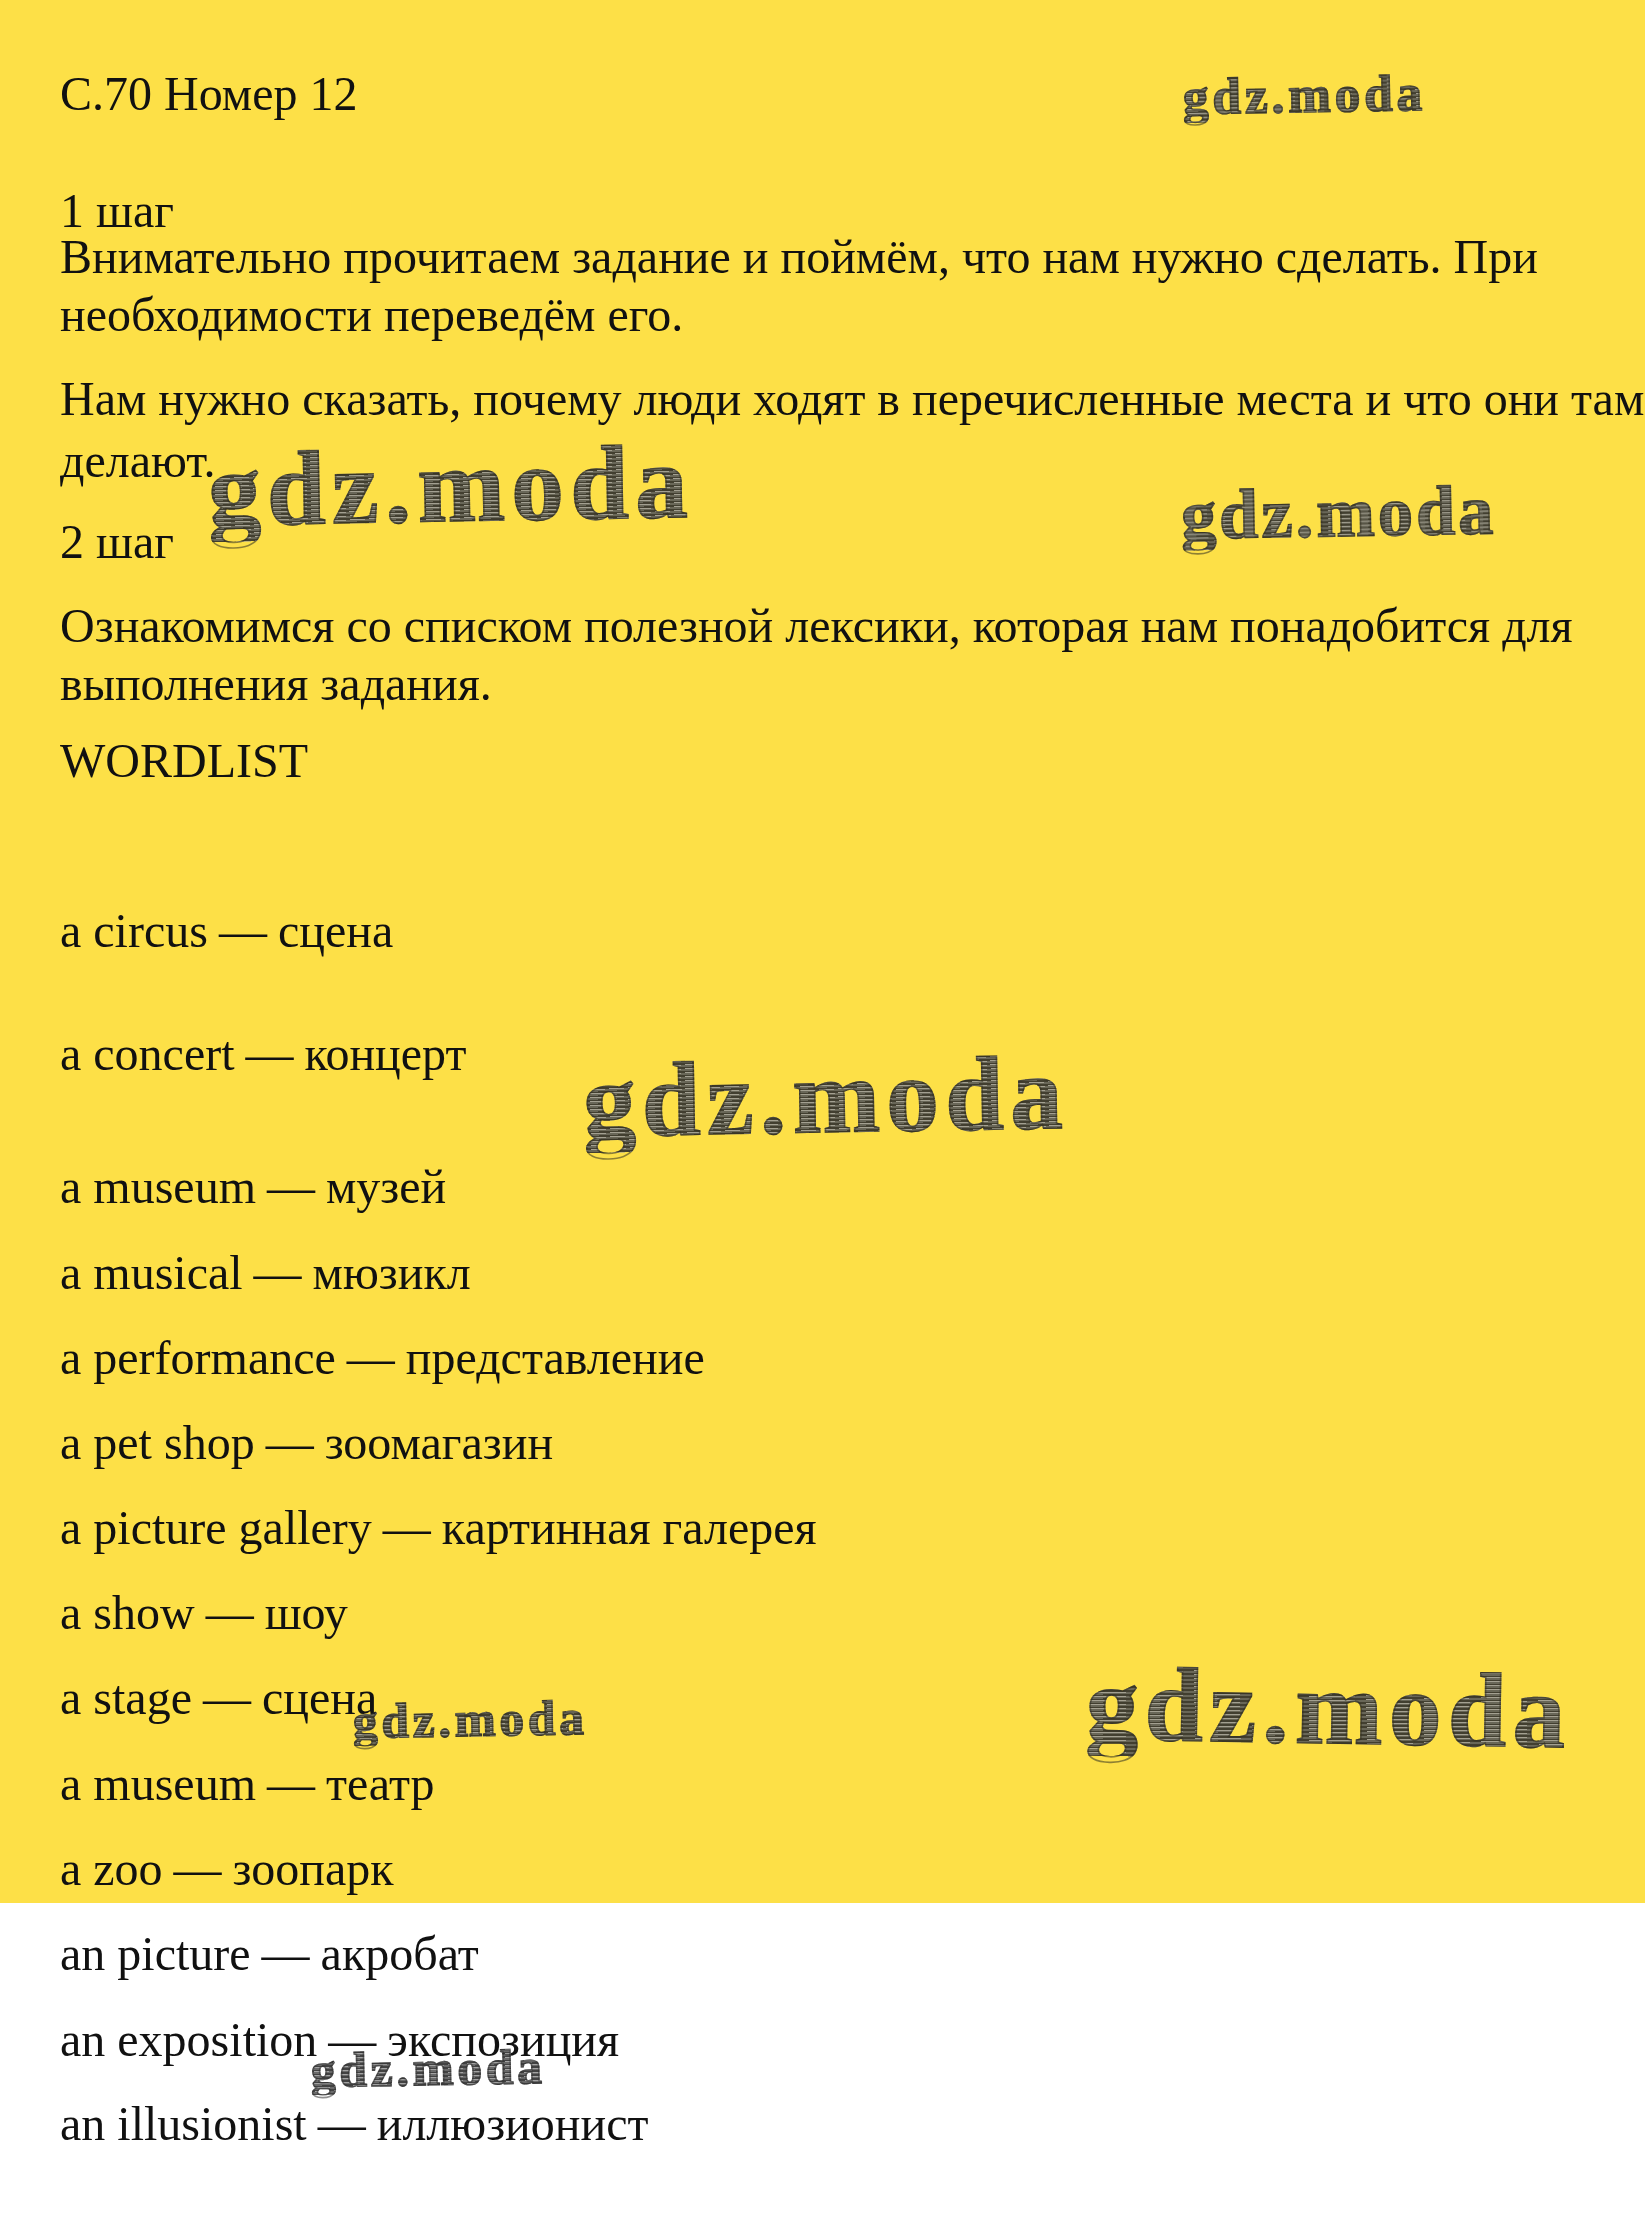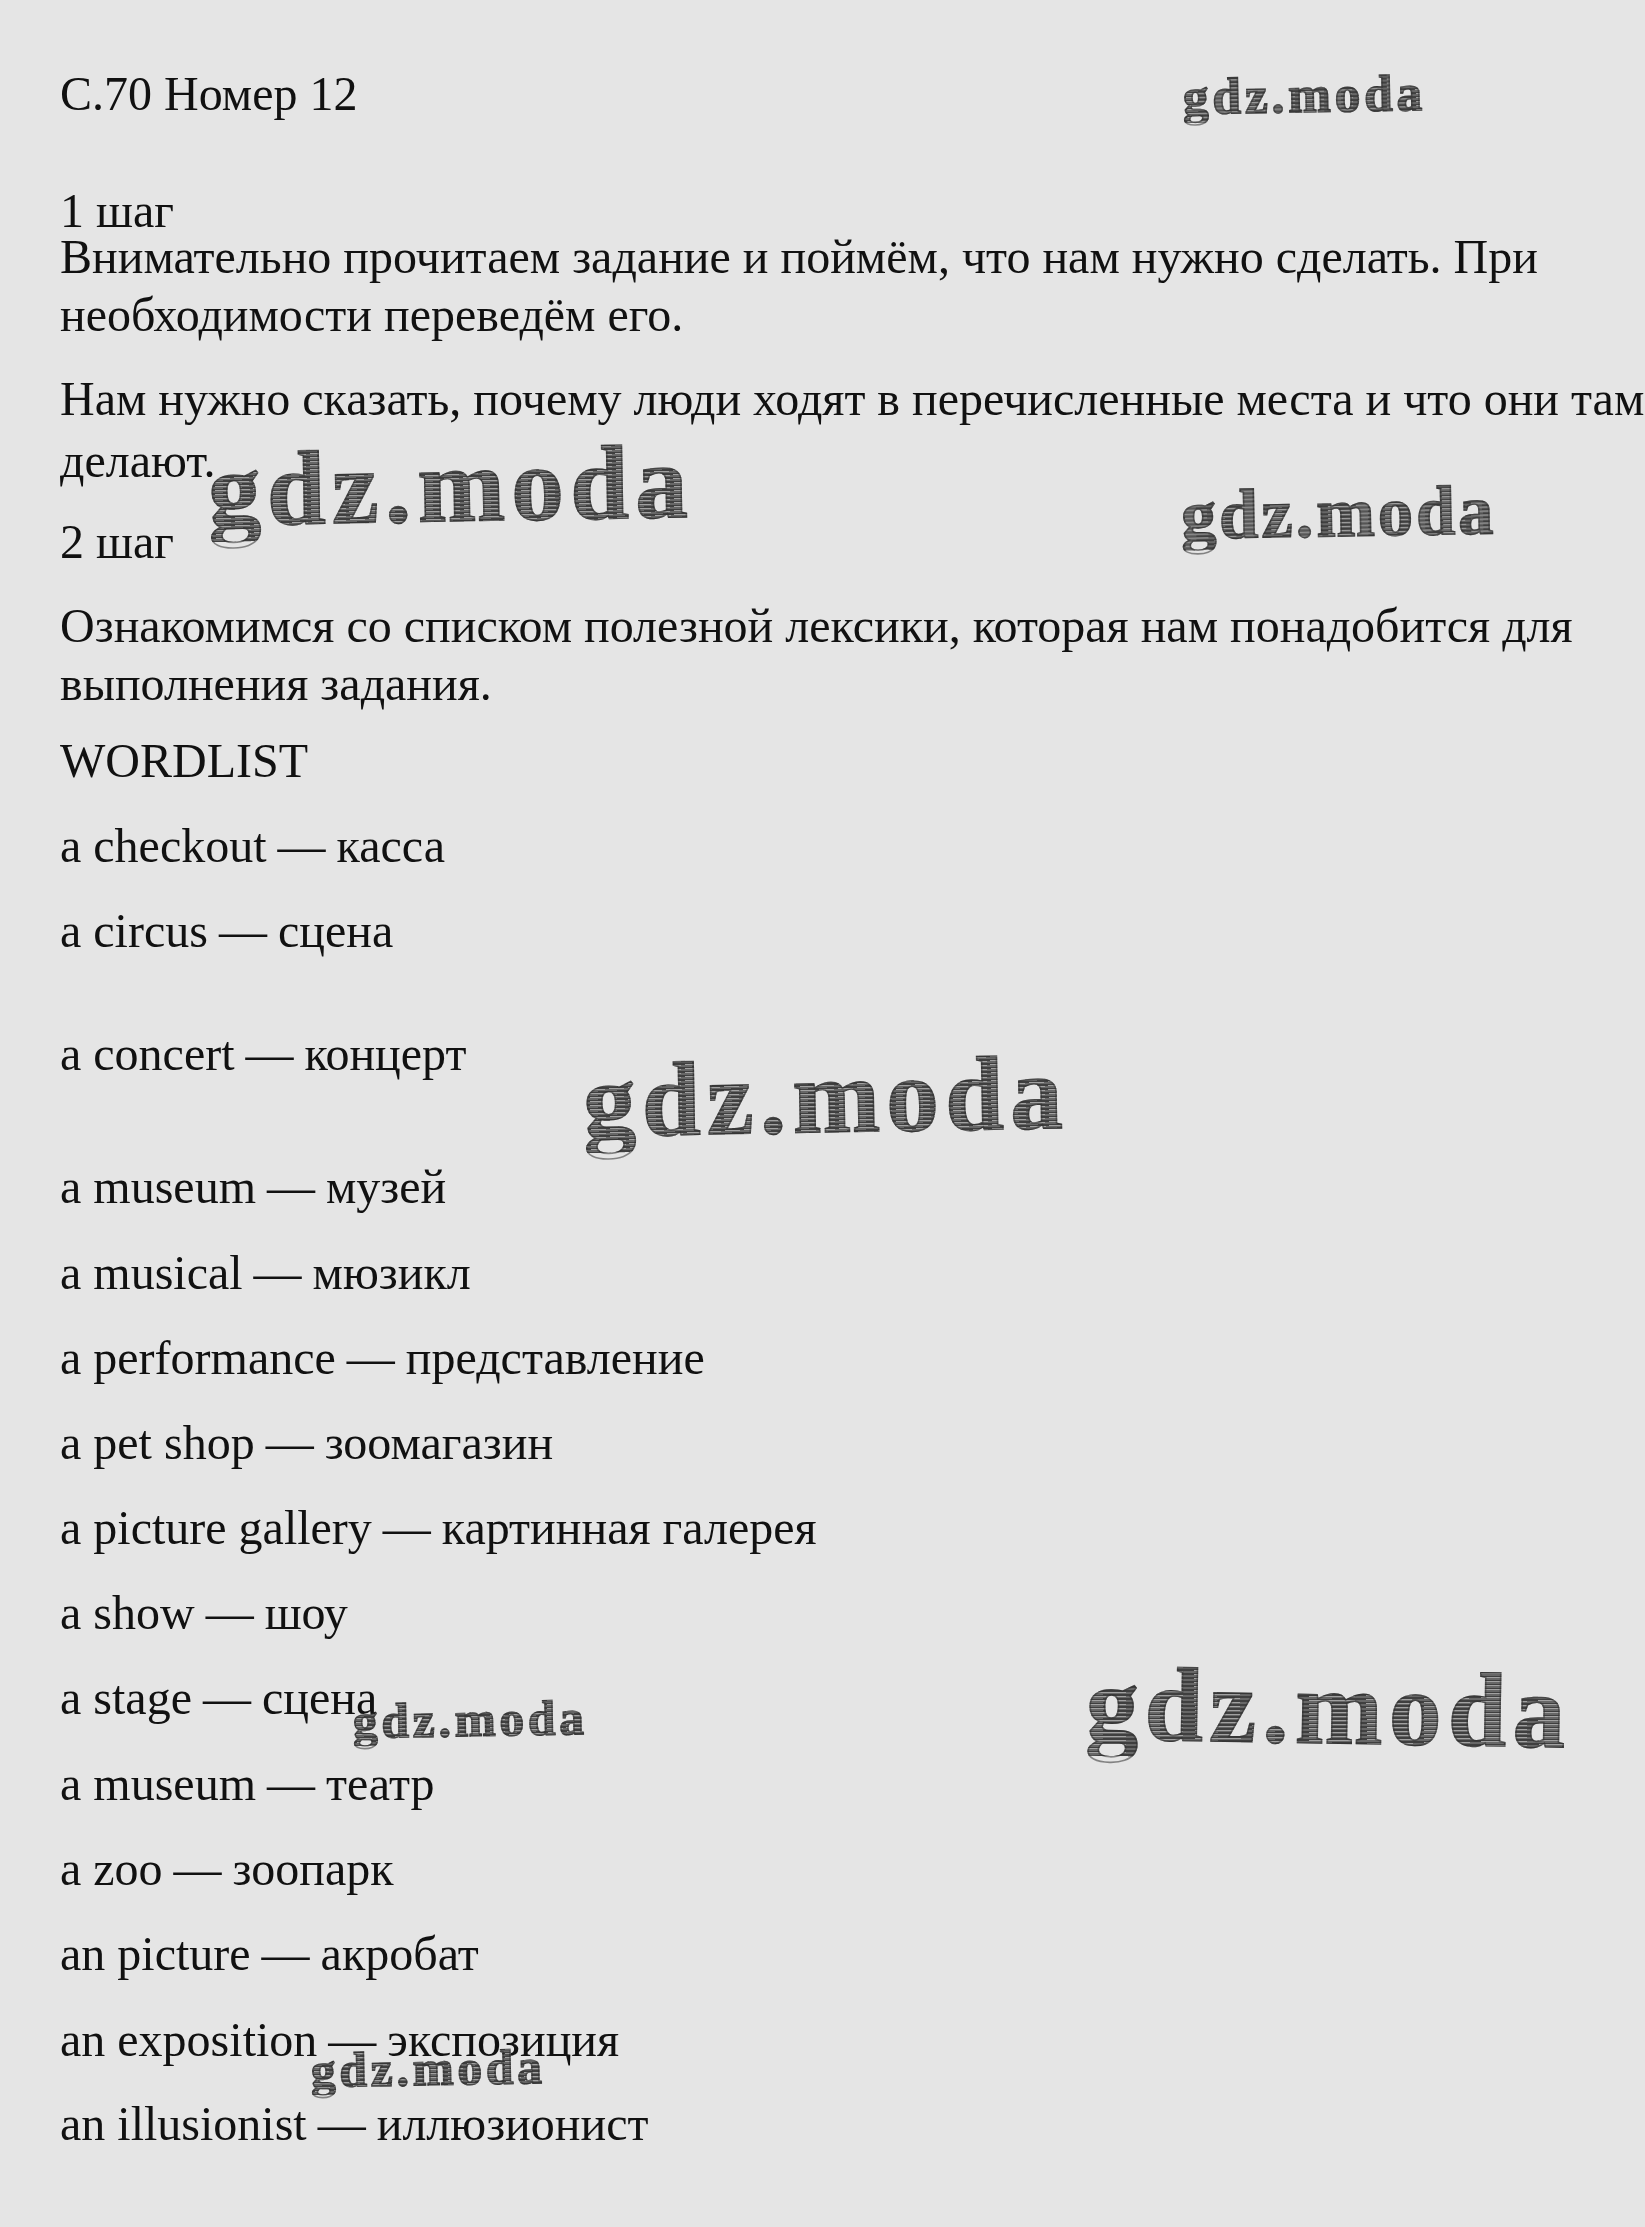--- a/index.html
+++ b/index.html
@@ -5,22 +5,22 @@
   html, body { margin: 0; padding: 0; }
   body {
     width: 1646px; height: 2227px;
     background: #ffffff;
     font-family: "Liberation Serif", "DejaVu Serif", serif;
     color: #111111;
     overflow: hidden;
   }
   #page {
     position: relative;
-    width: 1646px; height: 2227px;
-    background: #e5e5e5;
+    width: 1646px; height: 1903px;
+    background: #fde047;
   }
   .line {
     position: absolute;
     left: 60px;
     font-size: 48px;
     line-height: 1;
     white-space: nowrap;
     color: #111111;
   }
   .sep { display: inline-block; margin: 0 11px; }
@@ -58,21 +58,20 @@
   <div class="line" style="top:375px">Нам нужно сказать, почему люди ходят в перечисленные места и что они там</div>
   <div class="line" style="top:437px">делают.</div>
 
   <div class="line" style="top:518px">2 шаг</div>
 
   <div class="line" style="top:602px">Ознакомимся со списком полезной лексики, которая нам понадобится для</div>
   <div class="line" style="top:660px">выполнения задания.</div>
 
   <div class="line" style="top:737px">WORDLIST</div>
 
-  <div class="line" style="top:822px"><span>a checkout</span><span class="sep">—</span><span>касса</span></div>
   <div class="line" style="top:907px"><span>a circus</span><span class="sep">—</span><span>сцена</span></div>
   <div class="line" style="top:1030px"><span>a concert</span><span class="sep">—</span><span>концерт</span></div>
   <div class="line" style="top:1163px"><span>a museum</span><span class="sep">—</span><span>музей</span></div>
   <div class="line" style="top:1249px"><span>a musical</span><span class="sep">—</span><span>мюзикл</span></div>
   <div class="line" style="top:1334px"><span>a performance</span><span class="sep">—</span><span>представление</span></div>
   <div class="line" style="top:1504px"><span>a picture gallery</span><span class="sep">—</span><span>картинная галерея</span></div>
   <div class="line" style="top:1419px"><span>a pet shop</span><span class="sep">—</span><span>зоомагазин</span></div>
   <div class="line" style="top:1589px"><span>a show</span><span class="sep">—</span><span>шоу</span></div>
   <div class="line" style="top:1674px"><span>a stage</span><span class="sep">—</span><span>сцена</span></div>
   <div class="line" style="top:1760px"><span>a museum</span><span class="sep">—</span><span>театр</span></div>

